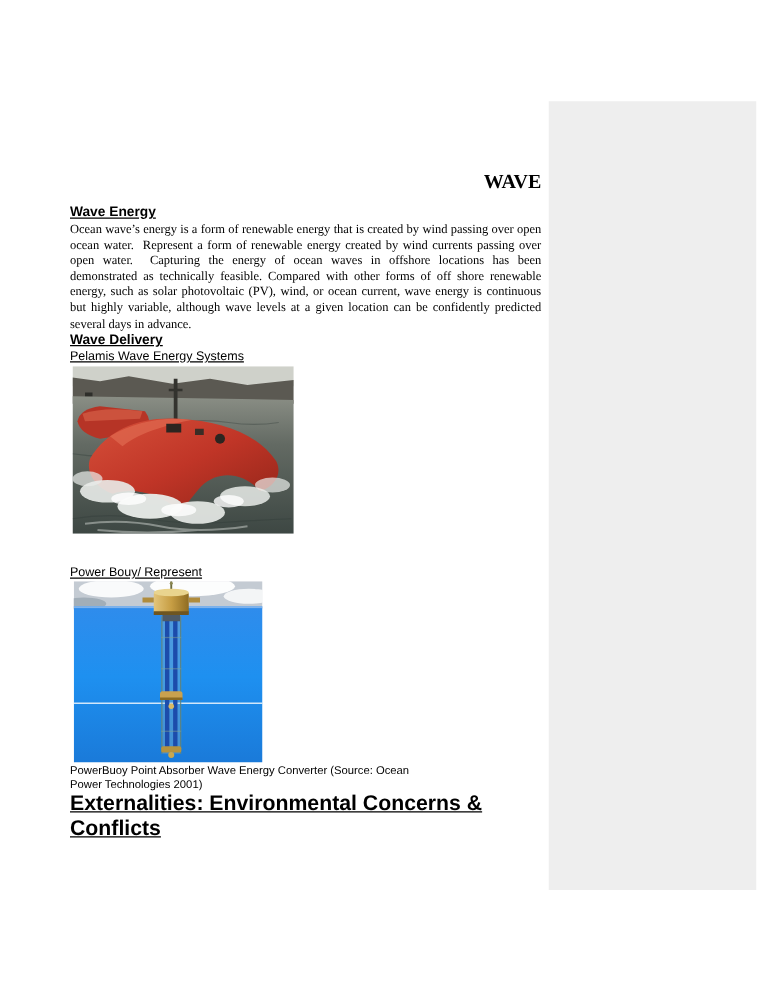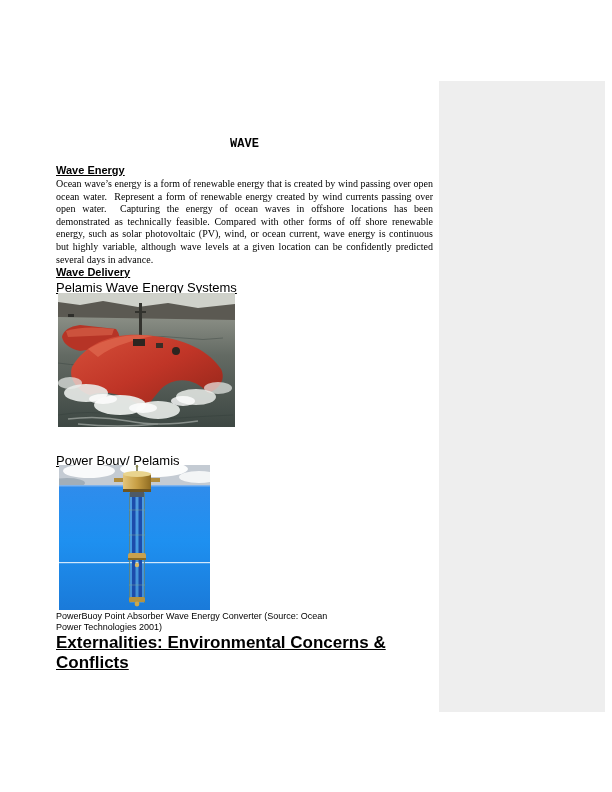--- a/index.html
+++ b/index.html
@@ -17,23 +17,23 @@
     width:166px; height:631px;
     background:#eeeeee;
   }
   .content {
     position:absolute;
     left:56px; top:0;
     width:377px; height:792px;
   }
   .doc-title {
     position:absolute; top:137px; left:0; width:377px;
-    text-align:center;
-    font-size:12px; font-weight:bold;
-    font-family:Liberation Mono, monospace;
+    text-align:right;
+    font-size:16px; font-weight:bold;
+    font-family:Liberation Serif, serif;
   }
   .section-heading {
     position:absolute; left:0;
     font-size:11px; font-weight:bold;
     text-decoration:underline;
     font-family:"Liberation Sans", sans-serif;
   }
   .h-wave-energy { top:164px; }
   .h-wave-systems { top:266px; }
   .h-externalities { top:633px; font-size:17px; }
@@ -47,21 +47,21 @@
     text-align:justify;
     white-space:pre-wrap;
   }
   .citation {
     margin-top:1px;
     font-family:"Liberation Sans", sans-serif;
     font-size:8.5px;
   }
   .sub-label {
     position:absolute; left:0;
-    font-size:13px;
+    font-size:10px;
     text-decoration:underline;
     font-family:"Liberation Sans", sans-serif;
   }
   .l-pelamis { top:280px; }
   .l-powerbuoy { top:453px; }
   .figure {
     position:absolute;
     line-height:0;
   }
   .fig-pelamis { left:2px; top:293px; width:177px; height:134px; }
@@ -142,21 +142,21 @@
           <ellipse cx="125" cy="108" rx="12" ry="5"></ellipse>
         </g>
         <g stroke="#cfd4cf" stroke-width="1.5" opacity="0.5" fill="none">
           <path d="M10,126 q30,-4 60,2 t70,0"></path>
           <path d="M20,131 q40,4 80,0"></path>
         </g>
       </svg>
     </div>
 
 
-    <div class="sub-label l-powerbuoy">Power Bouy/ Pelamis</div>
+    <div class="sub-label l-powerbuoy">Power Bouy/ Represent</div>
 
     <div class="figure fig-powerbuoy">
       <svg viewBox="0 0 151 145" width="151" height="145" preserveAspectRatio="none">
         <defs>
           <linearGradient id="water2" x1="0" y1="0" x2="0" y2="1">
             <stop offset="0" stop-color="#2f8cec"></stop>
             <stop offset="0.45" stop-color="#1e90f0"></stop>
             <stop offset="1" stop-color="#1a7ad9"></stop>
           </linearGradient>
           <linearGradient id="float2" x1="0" y1="0" x2="1" y2="0">

